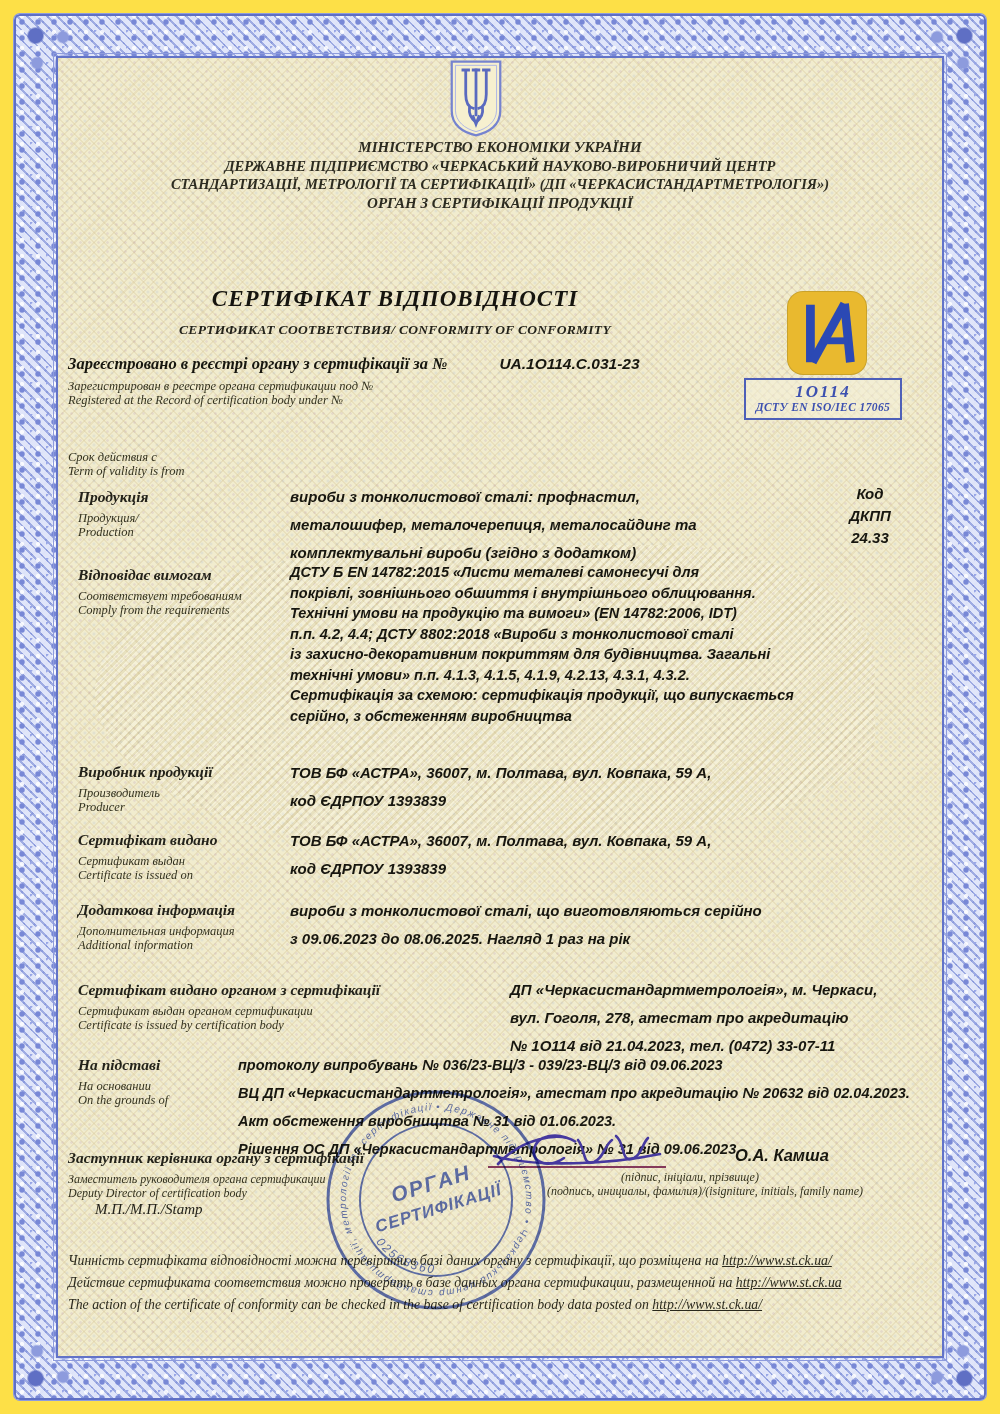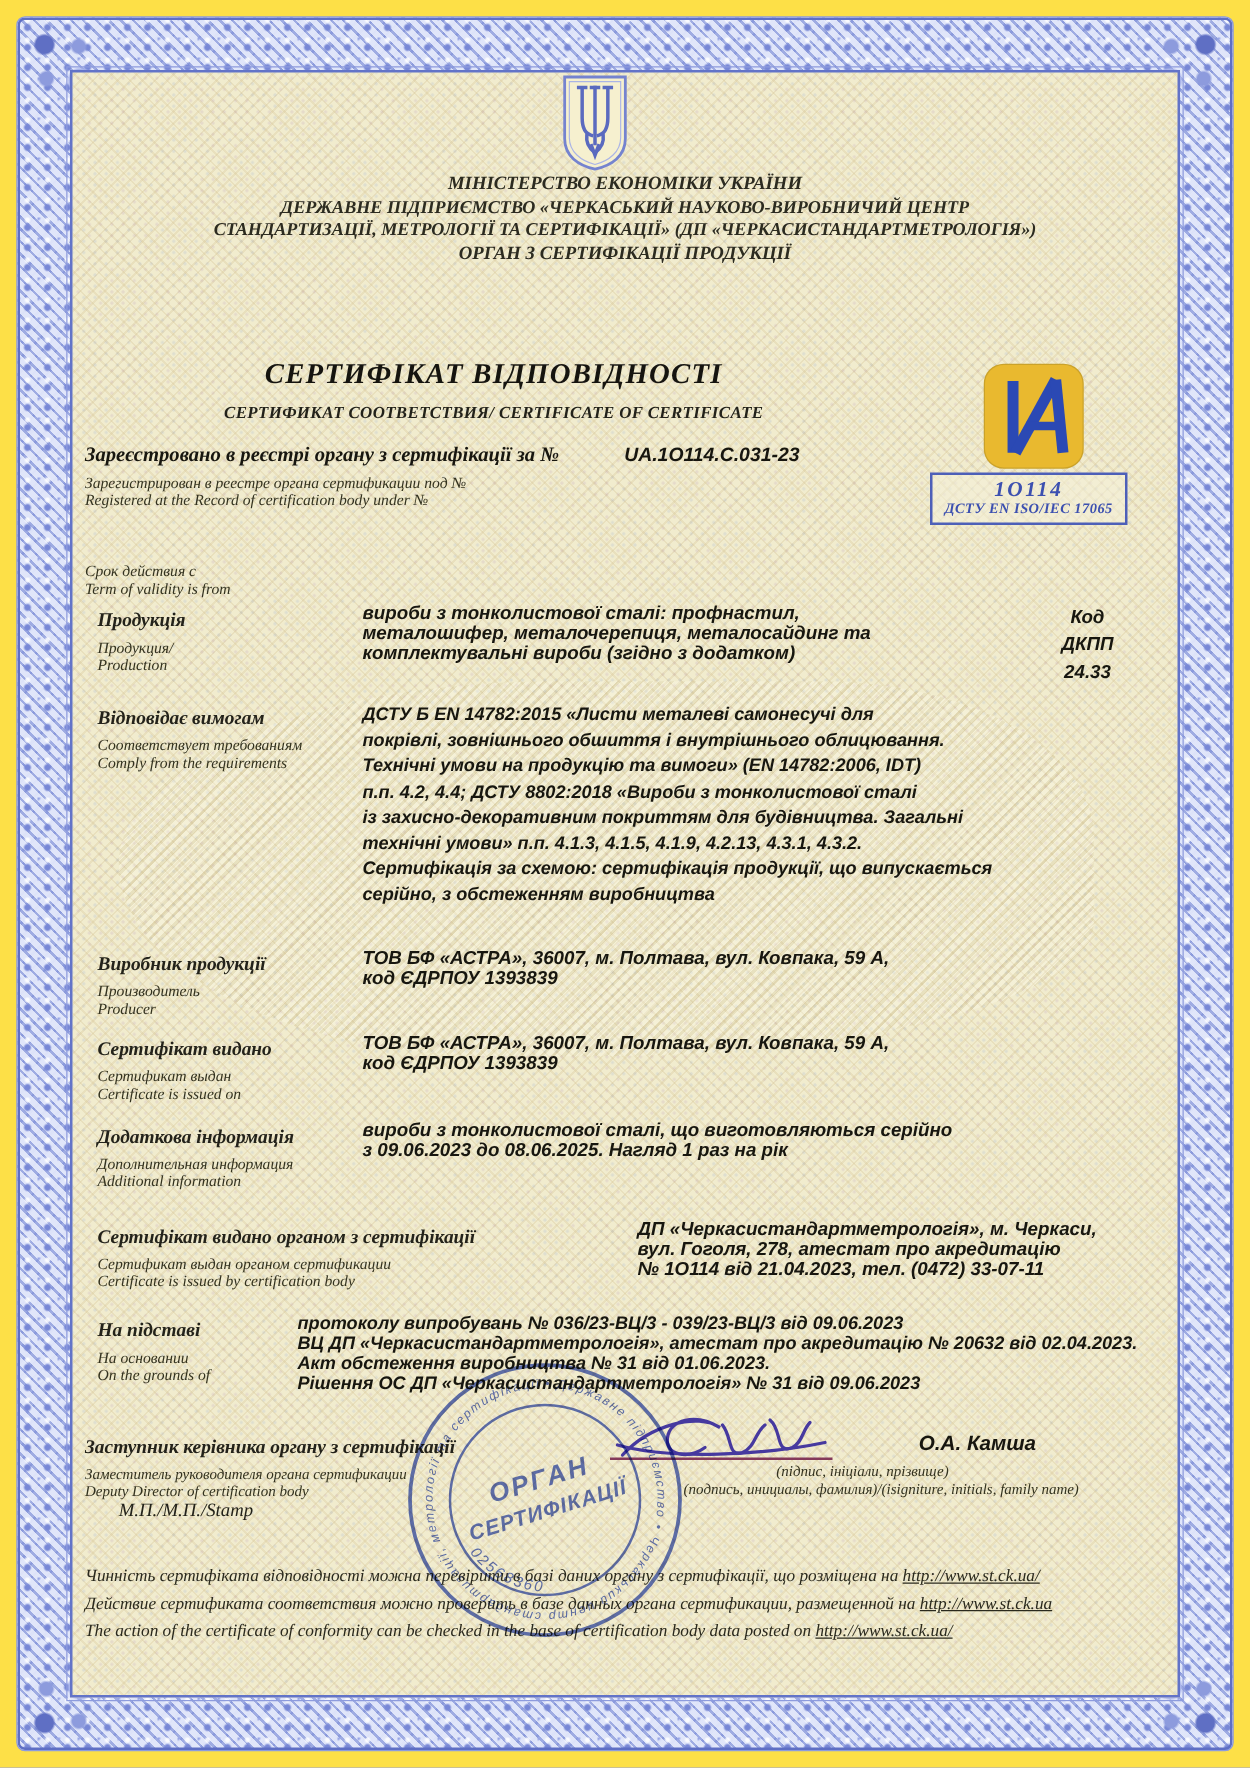--- a/index.html
+++ b/index.html
@@ -52,21 +52,21 @@
     opacity:.75;
   }
   
   .abs { position:absolute; z-index:4; }
   .ctr { left:0; width:1000px; text-align:center; white-space:nowrap; }
   .hdr { font-family:"Liberation Serif",serif; font-weight:bold; color:#2c2b20; font-size:15px; }
   .title-main { font-family:"Liberation Serif",serif; font-weight:bold; color:#15140f; font-size:23px; letter-spacing:1px; }
   .title-sub  { font-family:"Liberation Serif",serif; font-weight:bold; color:#23221a; font-size:13.5px; letter-spacing:.3px; }
   .lab  { font-family:"Liberation Serif",serif; font-weight:bold; color:#23221a; font-size:15.5px; white-space:nowrap; }
   .sub  { font-family:"Liberation Serif",serif; color:#33321f; font-size:12.5px; white-space:nowrap; }
-  .val  { font-family:"Liberation Sans",sans-serif; font-weight:bold; color:#17160f; font-size:15px; line-height:16px; white-space:pre-line; }
+  .val  { font-family:"Liberation Sans",sans-serif; font-weight:bold; color:#17160f; font-size:15px; line-height:28px; white-space:pre-line; }
   .ml   { white-space:pre-line; }
   .ftr  { font-family:"Liberation Serif",serif; color:#2a291d; font-size:13.8px; white-space:nowrap; }
   .ftr .lnk { text-decoration:underline; }
   .badge-box {
     position:absolute; left:744px; top:378px; width:158px; height:42px; z-index:4;
     border:2px solid #4d5fb8; background:rgba(244,240,216,.55);
     text-align:center; color:#3c50b0; font-family:"Liberation Serif",serif; font-weight:bold;
   }
   .badge-num { font-size:17px; line-height:19px; letter-spacing:2px; margin-top:2px; }
   .badge-std { font-size:11.5px; line-height:13px; letter-spacing:.4px; }
@@ -102,21 +102,21 @@
       <path d="M27 62 L30 70 L33 62"></path>
     </g>
   </svg>
 
   <div class="abs ctr hdr" style="top:139px;">МІНІСТЕРСТВО ЕКОНОМІКИ УКРАЇНИ</div>
   <div class="abs ctr hdr" style="top:158px; font-size:14.5px;">ДЕРЖАВНЕ ПІДПРИЄМСТВО «ЧЕРКАСЬКИЙ НАУКОВО-ВИРОБНИЧИЙ ЦЕНТР</div>
   <div class="abs ctr hdr" style="top:176px; font-size:14.5px;">СТАНДАРТИЗАЦІЇ, МЕТРОЛОГІЇ ТА СЕРТИФІКАЦІЇ» (ДП «ЧЕРКАСИСТАНДАРТМЕТРОЛОГІЯ»)</div>
   <div class="abs ctr hdr" style="top:195px;">ОРГАН З СЕРТИФІКАЦІЇ ПРОДУКЦІЇ</div>
 
   <div class="abs title-main" style="left:0; width:990px; text-align:center; top:286px; padding-right:200px;">СЕРТИФІКАТ ВІДПОВІДНОСТІ</div>
-  <div class="abs title-sub" style="left:0; width:990px; text-align:center; top:322px; padding-right:200px;">СЕРТИФИКАТ СООТВЕТСТВИЯ/ CERTIFICATE OF CERTIFICATE</div>
+  <div class="abs title-sub" style="left:0; width:990px; text-align:center; top:322px; padding-right:200px;">СЕРТИФИКАТ СООТВЕТСТВИЯ/ CONFORMITY OF CONFORMITY</div>
 
   <div class="logo-sq">
     <svg viewBox="0 0 80 84" style="width:100%;height:100%;">
       <g stroke="#2b49b4" stroke-width="9" fill="none" stroke-linecap="butt">
         <path d="M23 13 V72"></path>
         <path d="M58 12 L25 72"></path>
         <path d="M58 12 L64 72"></path>
         <path d="M34 50 H62" stroke-width="7"></path>
       </g>
     </svg>

